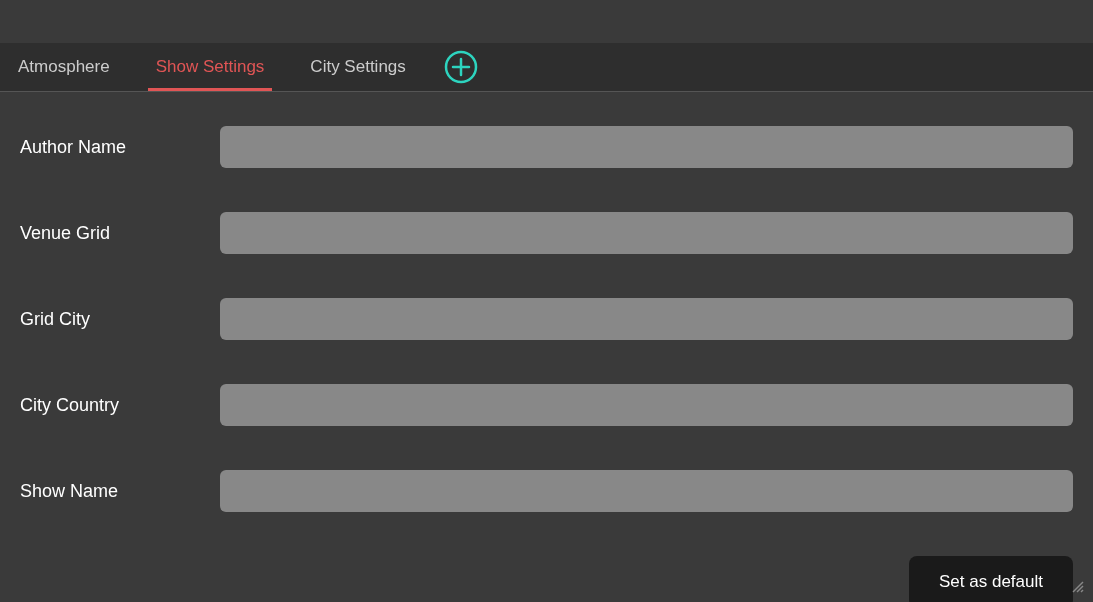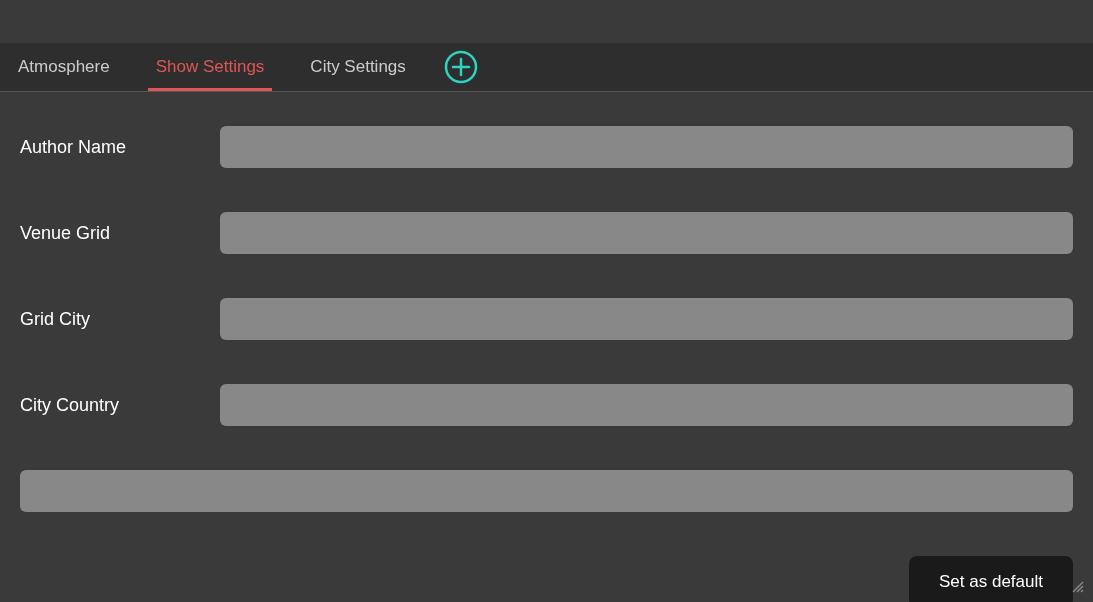--- a/index.html
+++ b/index.html
@@ -181,20 +181,21 @@
         <label class="form-label">Grid City</label>
         <input class="form-input" type="text" value="" style="">
       </div>
 
       <div class="form-row">
         <label class="form-label">City Country</label>
         <input class="form-input" type="text" value="" style="">
       </div>
 
       <div class="form-row">
+        <label class="form-label">Show Name</label>
         <input class="form-input" type="text" value="" style="">
       </div>
 
     </div>
 
     <div class="bottom-area">
       <button class="set-default-btn">Set as default</button>
     </div>
 
   </div>

